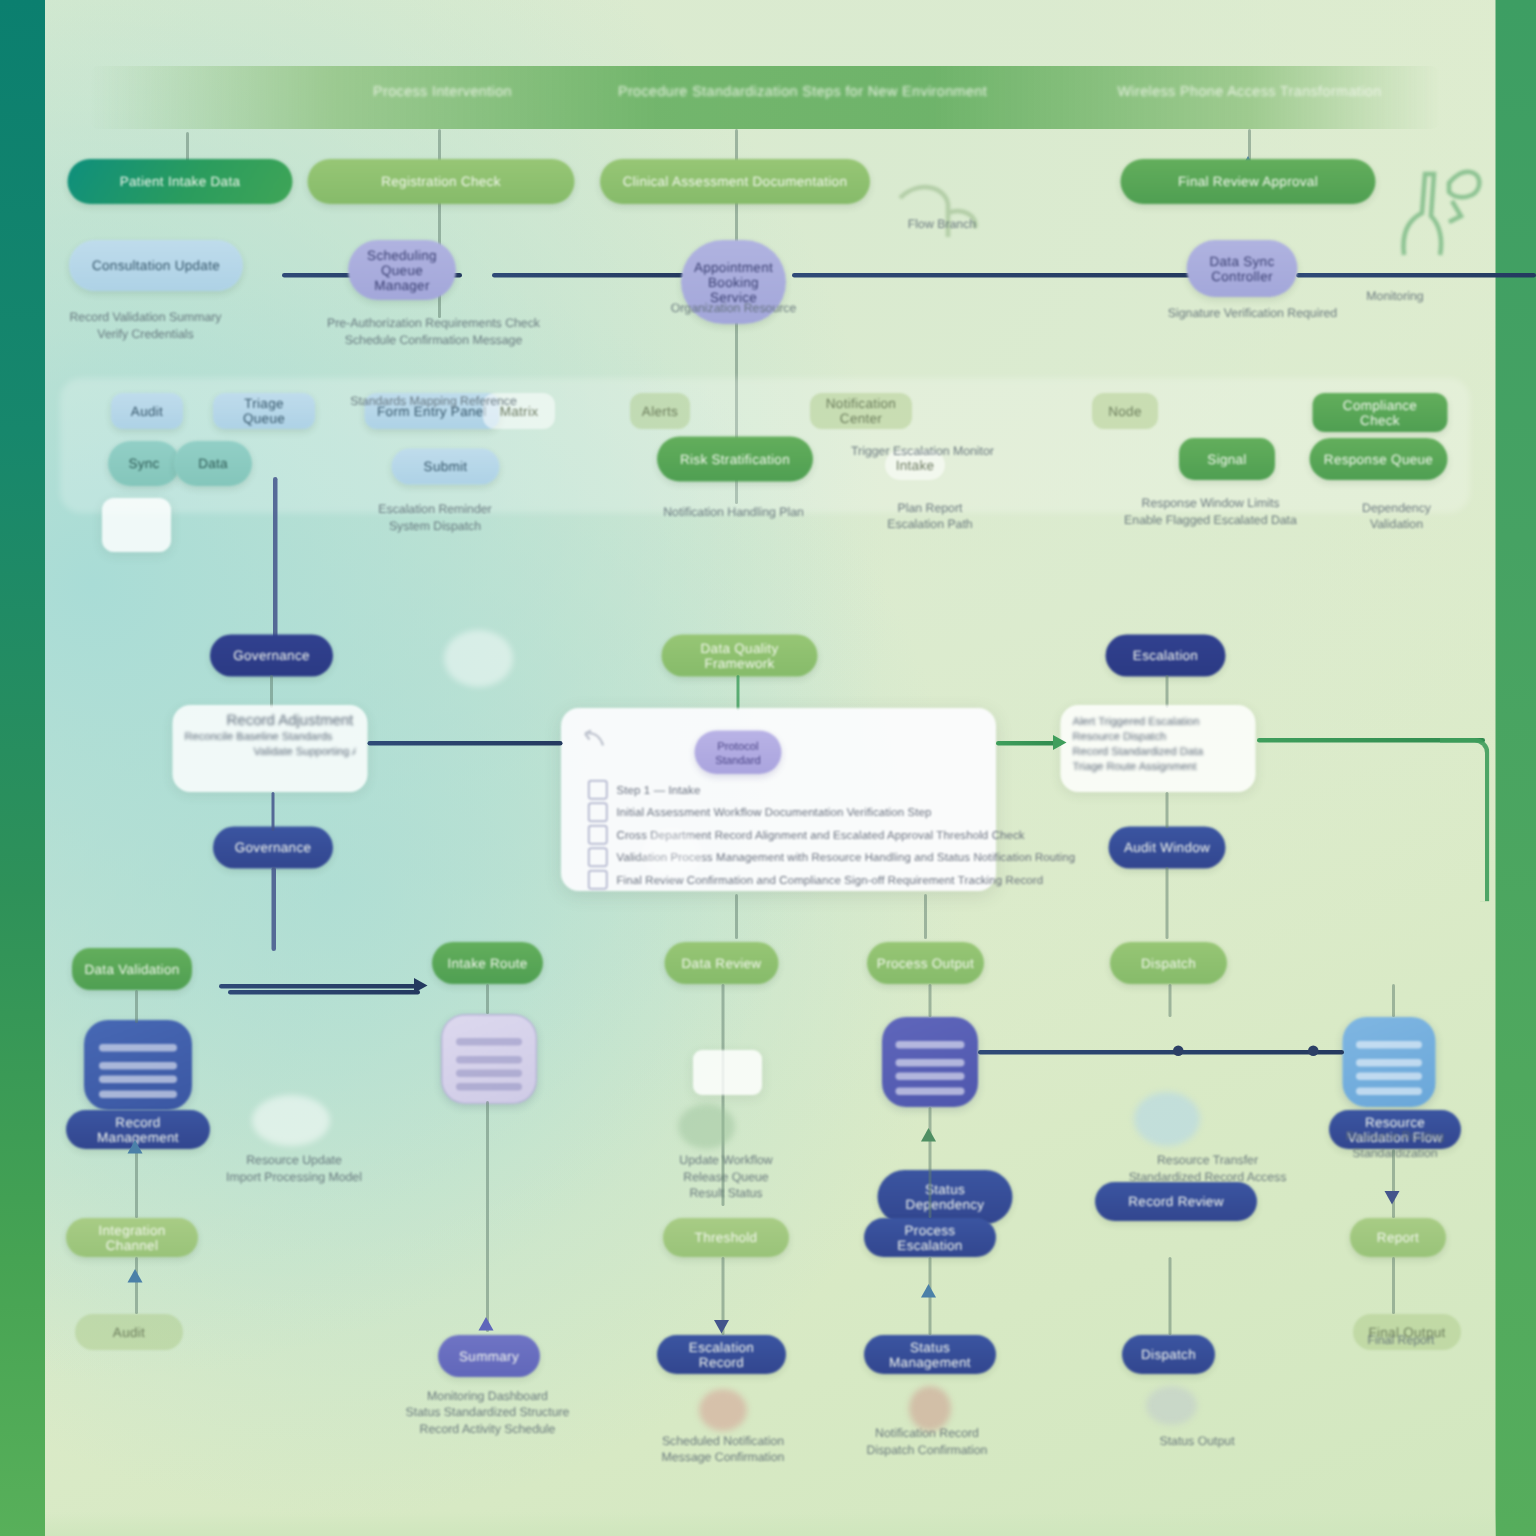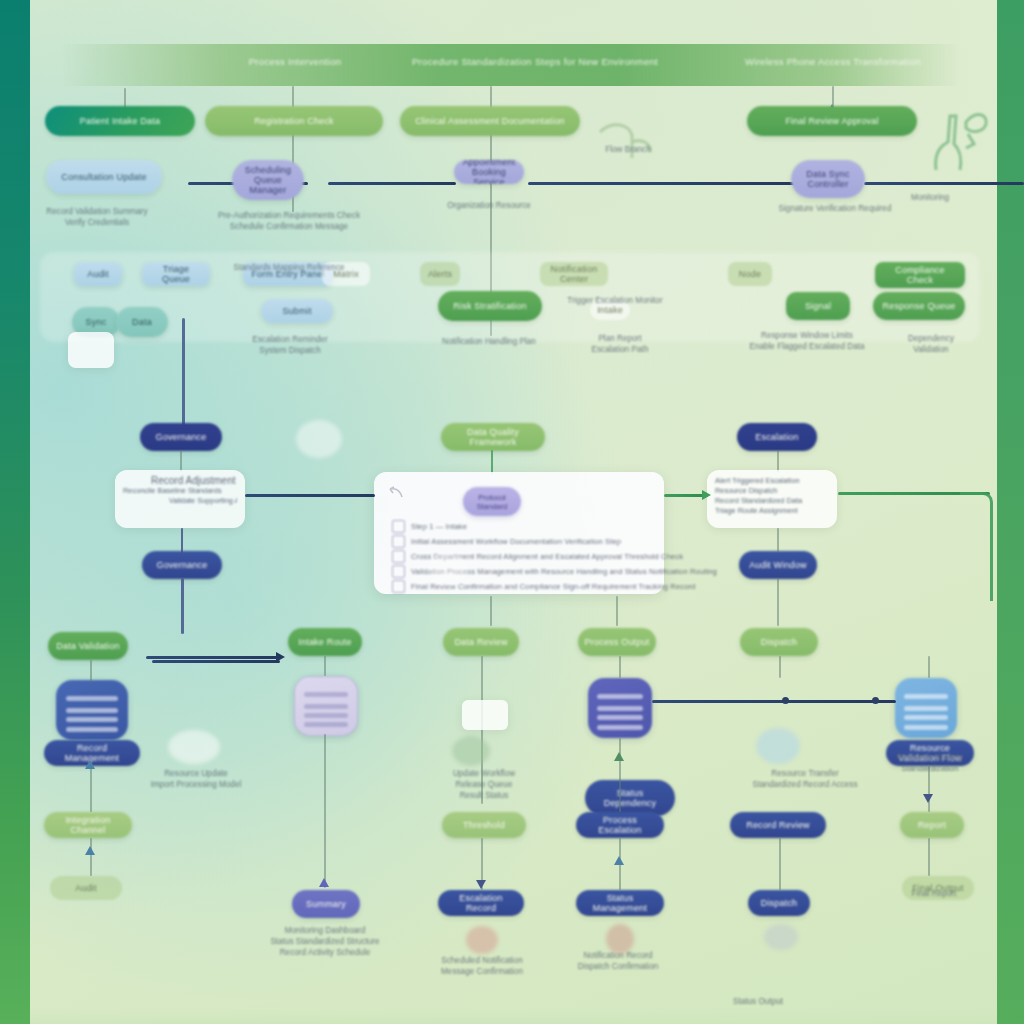--- a/index.html
+++ b/index.html
@@ -40,21 +40,21 @@
     box-shadow:0 2px 5px rgba(40,70,40,.13);padding:0 6px;box-sizing:border-box;overflow:hidden;}
   .pill.green{background:linear-gradient(180deg,#63ae5c,#4f9f52);}
   .pill.green-soft{background:linear-gradient(180deg,#97c675,#86bb6a);}
   .pill.green-deep{background:linear-gradient(120deg,#0e8f7c,#2a9c5e 55%,#3fa557);}
   .pill.green-lt{background:linear-gradient(180deg,#a8cc85,#99c379);}
   .pill.navy{background:linear-gradient(180deg,#31418f,#2b3a84);}
   .pill.navy2{background:linear-gradient(180deg,#3b55a1,#32468f);}
   .pill.indigo{background:linear-gradient(180deg,#6f74c4,#6167ba);}
   .pill.lav{background:linear-gradient(180deg,#b0b3e0,#a3a7da);color:#3a3f72;}
   .pill.blue-lt{background:linear-gradient(180deg,#bfdcec,#aed2e6);color:#35566a;}
-  .pill.teal-lt{background:linear-gradient(180deg,#92cfc6,#84c6bb);color:#2d5a55;margin-top:13px;}
+  .pill.teal-lt{background:linear-gradient(180deg,#92cfc6,#84c6bb);color:#2d5a55;}
   .pill.ghost{background:rgba(255,255,255,.55);color:#6d7b62;box-shadow:none;}
   .pill.ghost-green{background:rgba(168,200,130,.45);color:#6c7d5c;box-shadow:none;}
 
   .card{position:absolute;border-radius:12px;background:rgba(255,255,255,.82);
     box-shadow:0 2px 8px rgba(60,80,60,.10);filter:blur(.7px);box-sizing:border-box;}
   .icon-box{position:absolute;border-radius:16px;filter:blur(.8px);
     box-shadow:0 2px 6px rgba(40,60,90,.18);overflow:hidden;}
   .icon-box .ln{position:absolute;left:14%;right:14%;height:5px;border-radius:3px;background:rgba(255,255,255,.55);}
   .icon-box.navy{background:linear-gradient(160deg,#4768b4,#3b57a3);}
   .icon-box.indigo{background:linear-gradient(160deg,#5f66bb,#4f57ad);}
@@ -134,21 +134,21 @@
       <div class="pill green" style="left: 747px; top: 106px; width: 170px; height: 30px;">Final Review Approval</div>
     </div>
 
   <div class="h-line" style="left:188px;top:182px;width:120px"></div>
   <div class="h-line" style="left:328px;top:182px;width:128px"></div>
   <div class="h-line" style="left:528px;top:182px;width:270px"></div>
   <div class="h-line" style="left:864px;top:182px;width:160px"></div>
   <div id="row2">
       <div class="pill blue-lt" style="left: 46px; top: 160px; width: 116px; height: 34px;">Consultation Update</div>
       <div class="pill lav" style="left: 232px; top: 160px; width: 72px; height: 40px;">Scheduling Queue Manager</div>
-      <div class="pill lav" style="left: 454px; top: 160px; width: 70px; height: 24px;">Appointment Booking Service</div>
+      <div class="pill lav" style="left: 454px; top: 160px; width: 70px; height: 56px;">Appointment Booking Service</div>
       <div class="pill lav" style="left: 791px; top: 160px; width: 74px; height: 38px;">Data Sync Controller</div>
     </div>
   <div id="row2caps">
       <div class="cap" style="left: 97px; top: 206px;">Record Validation Summary
 Verify Credentials</div>
       <div class="cap" style="left: 289px; top: 210px;">Pre-Authorization Requirements Check
 Schedule Confirmation Message</div>
       <div class="cap" style="left: 489px; top: 200px;">Organization Resource</div>
       <div class="cap" style="left: 835px; top: 203px;">Signature Verification Required</div>
     </div>
@@ -255,21 +255,21 @@
   <div class="v-line" style="left:777px;top:528px;height:24px"></div>
   <div class="v-line navy" style="left:181px;top:578px;height:56px;width:3px"></div>
   <div class="h-line" style="left:152px;top:660px;width:128px"></div>
   <div class="v-line" style="left:490px;top:596px;height:30px"></div>
   <div class="v-line" style="left:616px;top:596px;height:30px"></div>
   <div class="v-line" style="left:777px;top:578px;height:48px"></div>
 
   <div class="h-line" style="left:146px;top:656px;width:134px"></div>
   <div class="arrow right" style="left:276px;top:652px"></div>
   <div id="btmA">
-      <div class="pill green" style="left: 48px; top: 632px; width: 80px; height: 28px;">Data Validation</div>
+      <div class="pill green" style="left: 48px; top: 632px; width: 80px; height: 28px; border-radius: 12px;">Data Validation</div>
       <div class="pill green" style="left: 288px; top: 628px; width: 74px; height: 28px;">Intake Route</div>
       <div class="pill green-soft" style="left: 443px; top: 628px; width: 76px; height: 28px;">Data Review</div>
       <div class="pill green-soft" style="left: 578px; top: 628px; width: 78px; height: 28px;">Process Output</div>
       <div class="pill green-soft" style="left: 740px; top: 628px; width: 78px; height: 28px;">Dispatch</div>
     </div>
   <div id="btmIcons">
       <div class="icon-box navy" style="left: 56px; top: 680px; width: 72px; height: 60px;">
         <div class="ln" style="top: 15.6px;"></div>
         <div class="ln" style="top: 27.6px;"></div>
         <div class="ln" style="top: 37.2px;"></div>
@@ -296,21 +296,21 @@
     </div>
   <div id="btmB">
       <div class="pill navy2" style="left: 44px; top: 740px; width: 96px; height: 26px;">Record Management</div>
       <div class="pill navy2" style="left: 585px; top: 740px; width: 90px; height: 36px; margin-top: 40px;">Status Dependency</div>
       <div class="pill navy2" style="left: 886px; top: 740px; width: 88px; height: 26px;">Resource Validation Flow</div>
     </div>
   <div id="btmC">
       <div class="pill green-lt" style="left: 44px; top: 812px; width: 88px; height: 26px;">Integration Channel</div>
       <div class="pill green-lt" style="left: 442px; top: 812px; width: 84px; height: 26px;">Threshold</div>
       <div class="pill navy2" style="left: 576px; top: 812px; width: 88px; height: 26px;">Process Escalation</div>
-      <div class="pill navy2" style="left: 730px; top: 812px; width: 96px; height: 26px;">Record Review</div>
+      <div class="pill navy2" style="left: 730px; top: 788px; width: 108px; height: 26px;">Record Review</div>
       <div class="pill green-lt" style="left: 900px; top: 812px; width: 64px; height: 26px;">Report</div>
     </div>
   <div id="btmD">
       <div class="pill ghost-green" style="left: 50px; top: 876px; width: 72px; height: 24px;">Audit</div>
       <div class="pill indigo" style="left: 292px; top: 890px; width: 68px; height: 28px;">Summary</div>
       <div class="pill navy2" style="left: 438px; top: 890px; width: 86px; height: 26px;">Escalation Record</div>
       <div class="pill navy2" style="left: 576px; top: 890px; width: 88px; height: 26px;">Status Management</div>
       <div class="pill navy2" style="left: 748px; top: 890px; width: 62px; height: 26px;">Dispatch</div>
       <div class="pill ghost-green" style="left: 902px; top: 876px; width: 72px; height: 24px;">Final Output</div>
     </div>
@@ -323,21 +323,21 @@
       <div class="cap" style="left: 805px; top: 768px;">Resource Transfer
 Standardized Record Access</div>
       <div class="cap" style="left: 930px; top: 752px;">Resource Routing Standardization</div>
       <div class="cap" style="left: 325px; top: 925px;">Monitoring Dashboard
 Status Standardized Structure
 Record Activity Schedule</div>
       <div class="cap" style="left: 482px; top: 955px;">Scheduled Notification
 Message Confirmation</div>
       <div class="cap" style="left: 618px; top: 950px;">Notification Record
 Dispatch Confirmation</div>
-      <div class="cap" style="left: 758px; top: 955px; margin-top: 41px;">Status Output</div>
+      <div class="cap" style="left: 798px; top: 955px;">Status Output</div>
       <div class="cap" style="left: 934px; top: 888px;">Final Report</div>
     </div>
 
   <div class="v-line" style="left:90px;top:660px;height:22px"></div>
   <div class="v-line" style="left:90px;top:740px;height:0px"></div>
   <div class="v-line" style="left:90px;top:766px;height:46px"></div>
   <div class="arrow up" style="left:85px;top:760px"></div>
   <div class="v-line" style="left:90px;top:838px;height:38px"></div>
   <div class="arrow up" style="left:85px;top:846px"></div>
 

